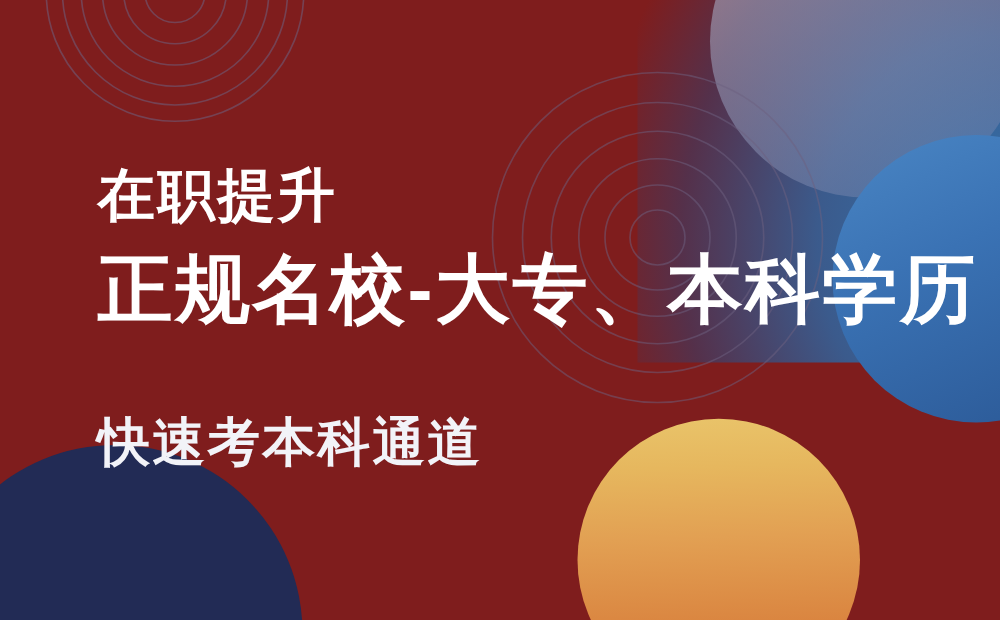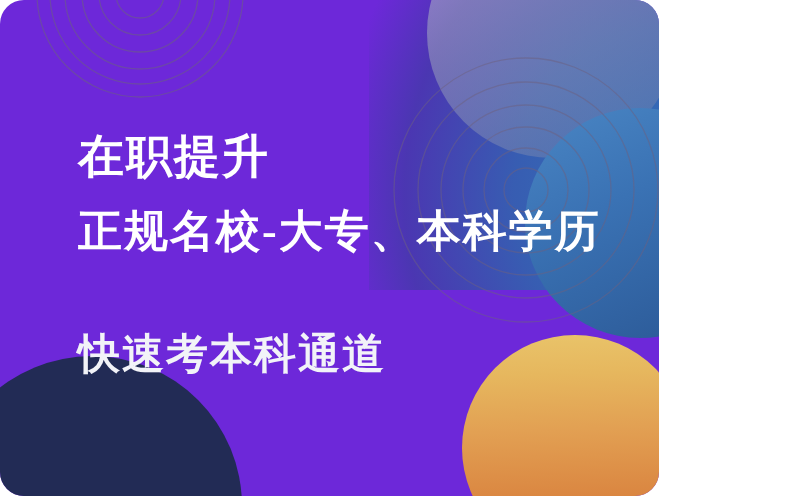--- a/index.html
+++ b/index.html
@@ -6,25 +6,24 @@
     margin: 0;
     padding: 0;
     background: #ffffff;
   }
   body {
     font-family: "Liberation Sans", "DejaVu Sans", sans-serif;
   }
 
   #banner {
     position: relative;
-    width: 659px;
+    width: 800px;
     height: 496px;
     overflow: hidden;
-    background: #6d28d9;
-    border-radius: 24px;
+    background: #7f1d1d;
   }
 
   
 
   .layer {
     position: absolute;
     pointer-events: none;
   }
 
   
@@ -114,22 +113,21 @@
     color: #ffffff;
     font-weight: bold;
     font-size: 46px;
     line-height: 76px;
     letter-spacing: 2px;
     white-space: nowrap;
     margin: 0;
   }
 
   #headline-2 {
-    font-size: 44px;
-    font-family: Liberation Serif, serif;
+    font-size: 60px;
   }
 
   #subline {
     color: #f2f3f8;
     font-weight: bold;
     font-size: 42px;
     letter-spacing: 2px;
     white-space: nowrap;
     margin: 0;
     padding-top: 56px;

